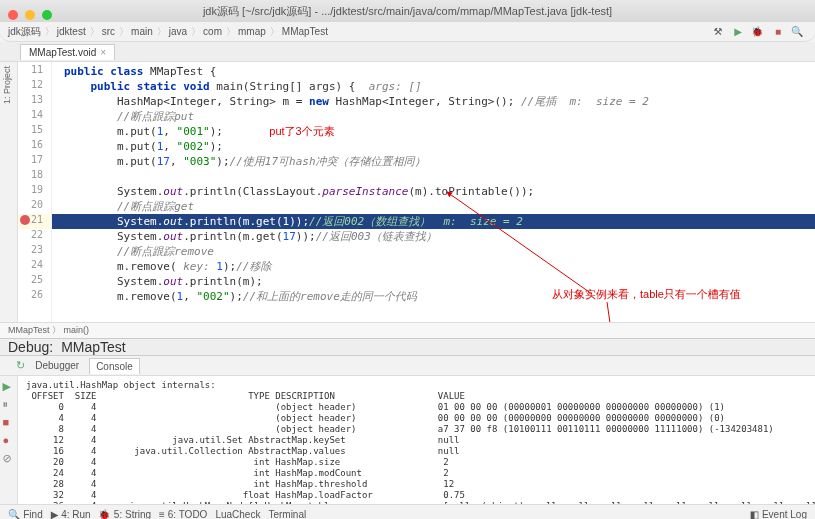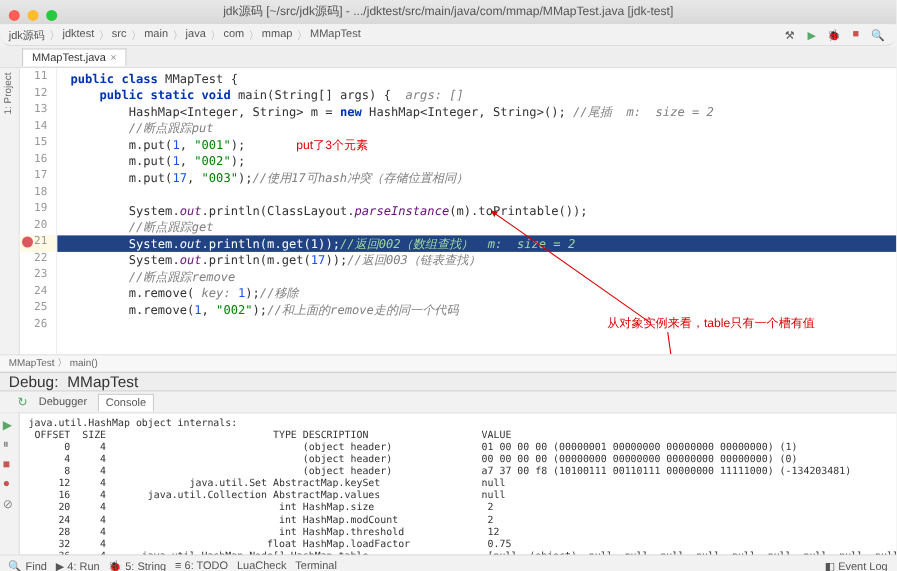--- a/index.html
+++ b/index.html
@@ -80,21 +80,21 @@
     <span class="tb-icon">⚒</span>
     <span class="tb-icon play">▶</span>
     <span class="tb-icon bug">🐞</span>
     <span class="tb-icon stop">■</span>
     <span class="tb-icon">🔍</span>
   </div>
 </div>
 
 <div class="tabbar">
   <div class="tab">
-    <span>MMapTest.java</span>
+    <span>MMapTest.void</span>
     <span class="close">×</span>
   </div>
 </div>
 
 <div class="main">
   <div class="sidebar-left">
     <div class="vtab">1: Project</div>
   </div>
   <div class="gutter">
     <div class="ln">11</div>
@@ -123,20 +123,21 @@
     <div class="line">        m.put(<span class="num">1</span>, <span class="str">"001"</span>);       <span class="anno-red">put了3个元素</span></div>
     <div class="line">        m.put(<span class="num">1</span>, <span class="str">"002"</span>);</div>
     <div class="line">        m.put(<span class="num">17</span>, <span class="str">"003"</span>);<span class="cm">//使用17可hash冲突（存储位置相同）</span></div>
     <div class="line"></div>
     <div class="line">        System.<span class="it">out</span>.println(ClassLayout.<span class="it">parseInstance</span>(m).toPrintable());</div>
     <div class="line">        <span class="cm">//断点跟踪get</span></div>
     <div class="line sel">        System.<span class="it">out</span>.println(m.get(<span class="num">1</span>));<span class="cm">//返回002（数组查找）  m:  size = 2</span></div>
     <div class="line">        System.<span class="it">out</span>.println(m.get(<span class="num">17</span>));<span class="cm">//返回003（链表查找）</span></div>
     <div class="line">        <span class="cm">//断点跟踪remove</span></div>
     <div class="line">        m.remove( <span class="cm">key:</span> <span class="num">1</span>);<span class="cm">//移除</span></div>
+    <div class="line">        System.<span class="it">out</span>.println(m);</div>
     <div class="line">        m.remove(<span class="num">1</span>, <span class="str">"002"</span>);<span class="cm">//和上面的remove走的同一个代码</span></div>
     <span class="anno-red" style="position:absolute; left:470px; top:225px;margin-left:30px;">从对象实例来看，table只有一个槽有值</span>
     <svg class="arrow" style="left:0; top:0;" width="760" height="260">
       <defs>
           <marker id="ah" markerWidth="6" markerHeight="6" refX="5" refY="3" orient="auto">
             <path d="M0,0 L6,3 L0,6 Z" fill="#d00"></path>
           </marker>
         </defs>
       <line x1="540" y1="232" x2="395" y2="130" stroke="#d00" stroke-width="1" marker-end="url(#ah)"></line>
       <line x1="555" y1="240" x2="560" y2="275" stroke="#d00" stroke-width="1" marker-end="url(#ah)"></line>

